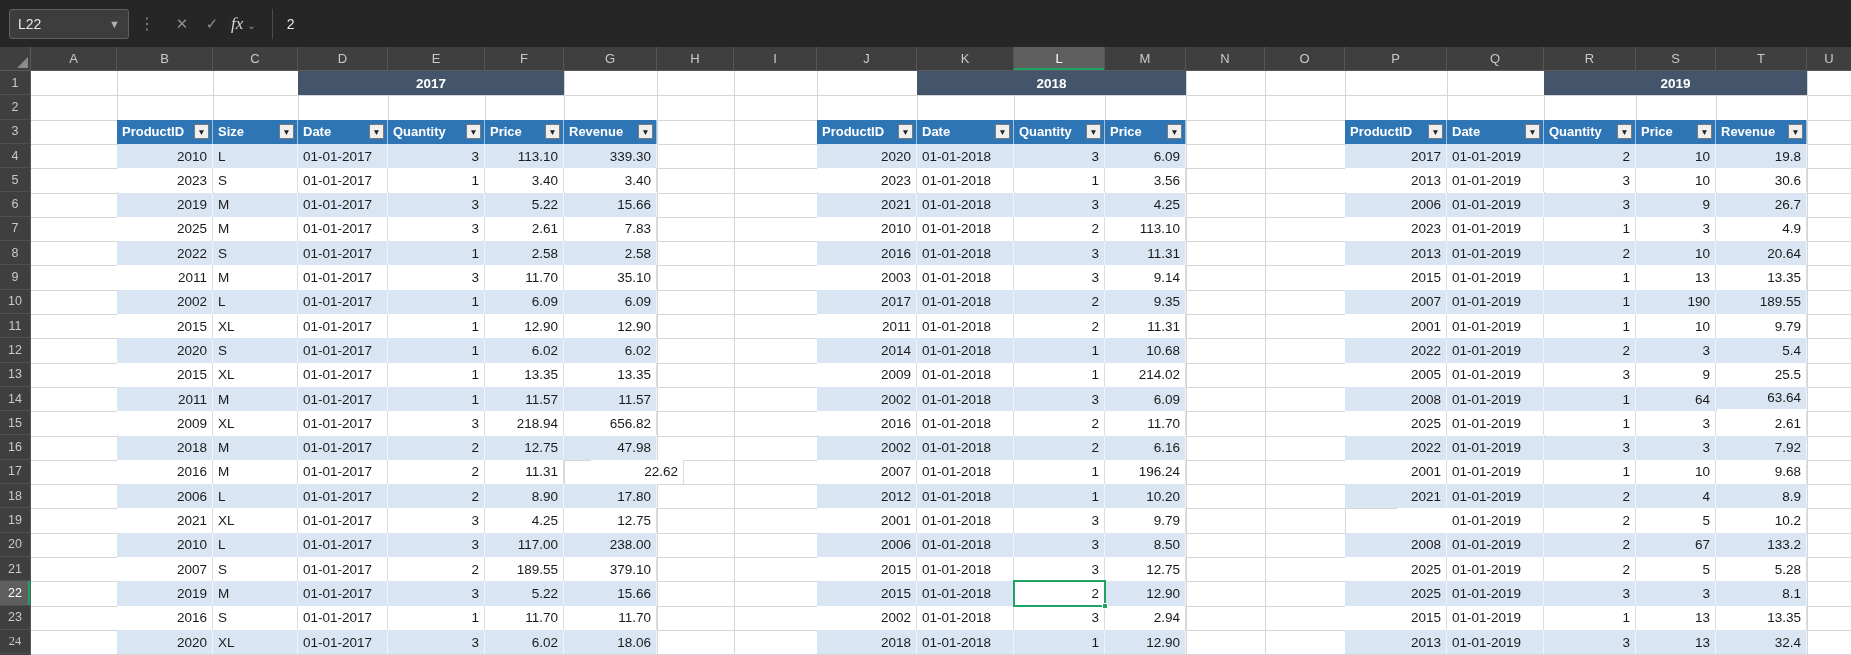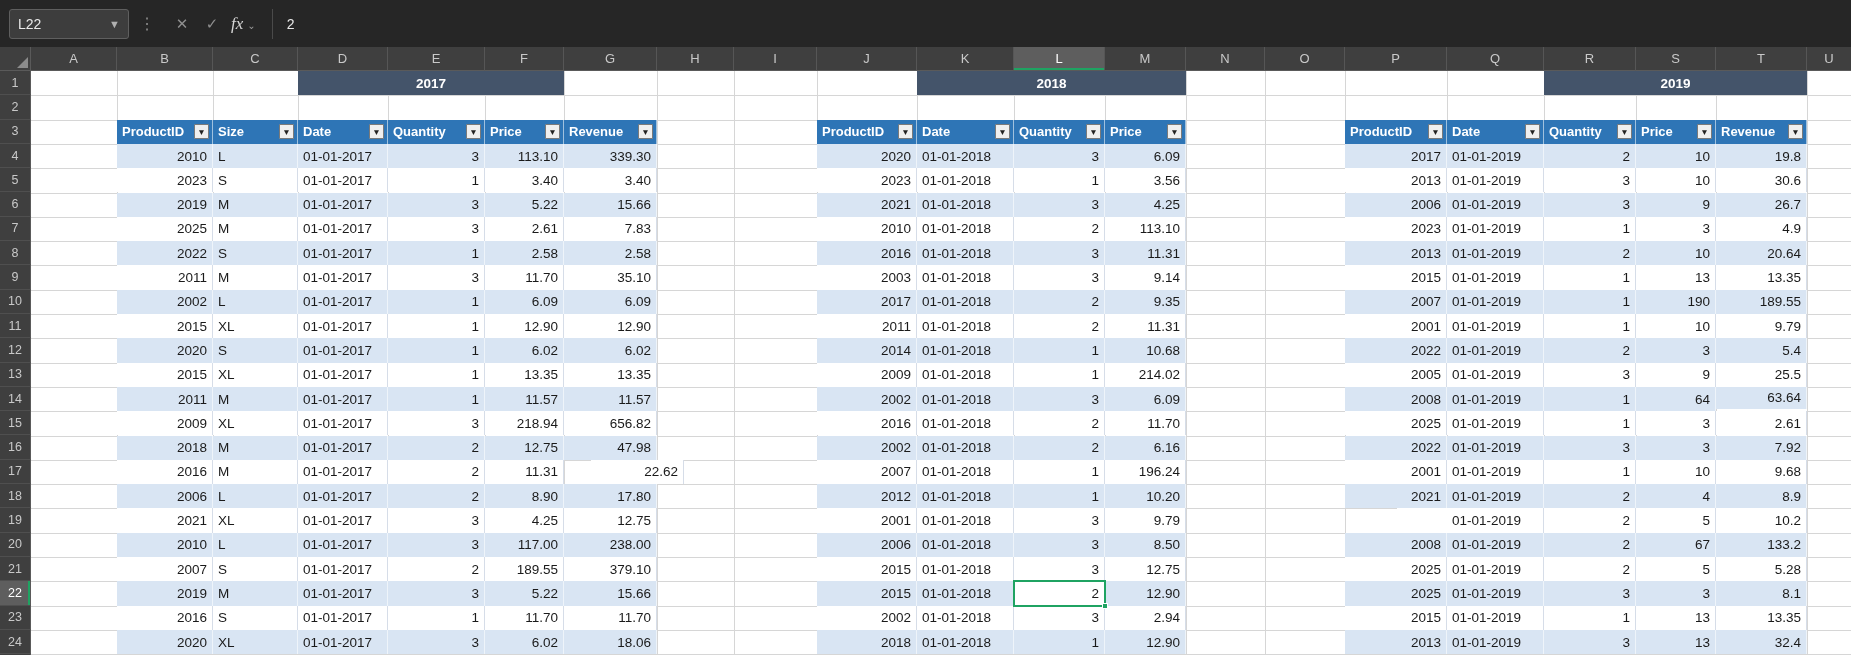--- a/index.html
+++ b/index.html
@@ -569,17 +569,17 @@
       <div class="row-hdr" style="top: 339.9px; height: 24.3px;">14</div>
       <div class="row-hdr" style="top: 364.2px; height: 24.3px;">15</div>
       <div class="row-hdr" style="top: 388.5px; height: 24.3px;">16</div>
       <div class="row-hdr" style="top: 412.8px; height: 24.3px;">17</div>
       <div class="row-hdr" style="top: 437.1px; height: 24.3px;">18</div>
       <div class="row-hdr" style="top: 461.4px; height: 24.3px;">19</div>
       <div class="row-hdr" style="top: 485.7px; height: 24.3px;">20</div>
       <div class="row-hdr" style="top: 510px; height: 24.3px;">21</div>
       <div class="row-hdr sel" style="top: 534.3px; height: 24.3px;">22</div>
       <div class="row-hdr" style="top: 558.6px; height: 24.3px;">23</div>
-      <div class="row-hdr" style="top: 582.9px; height: 24.3px;">24</div>
+      <div class="row-hdr" style="top: 582.9px; height: 24.3px; font-family: Liberation Serif, serif;">24</div>
     </div>
 
 
 </div>
 
 </body></html>

